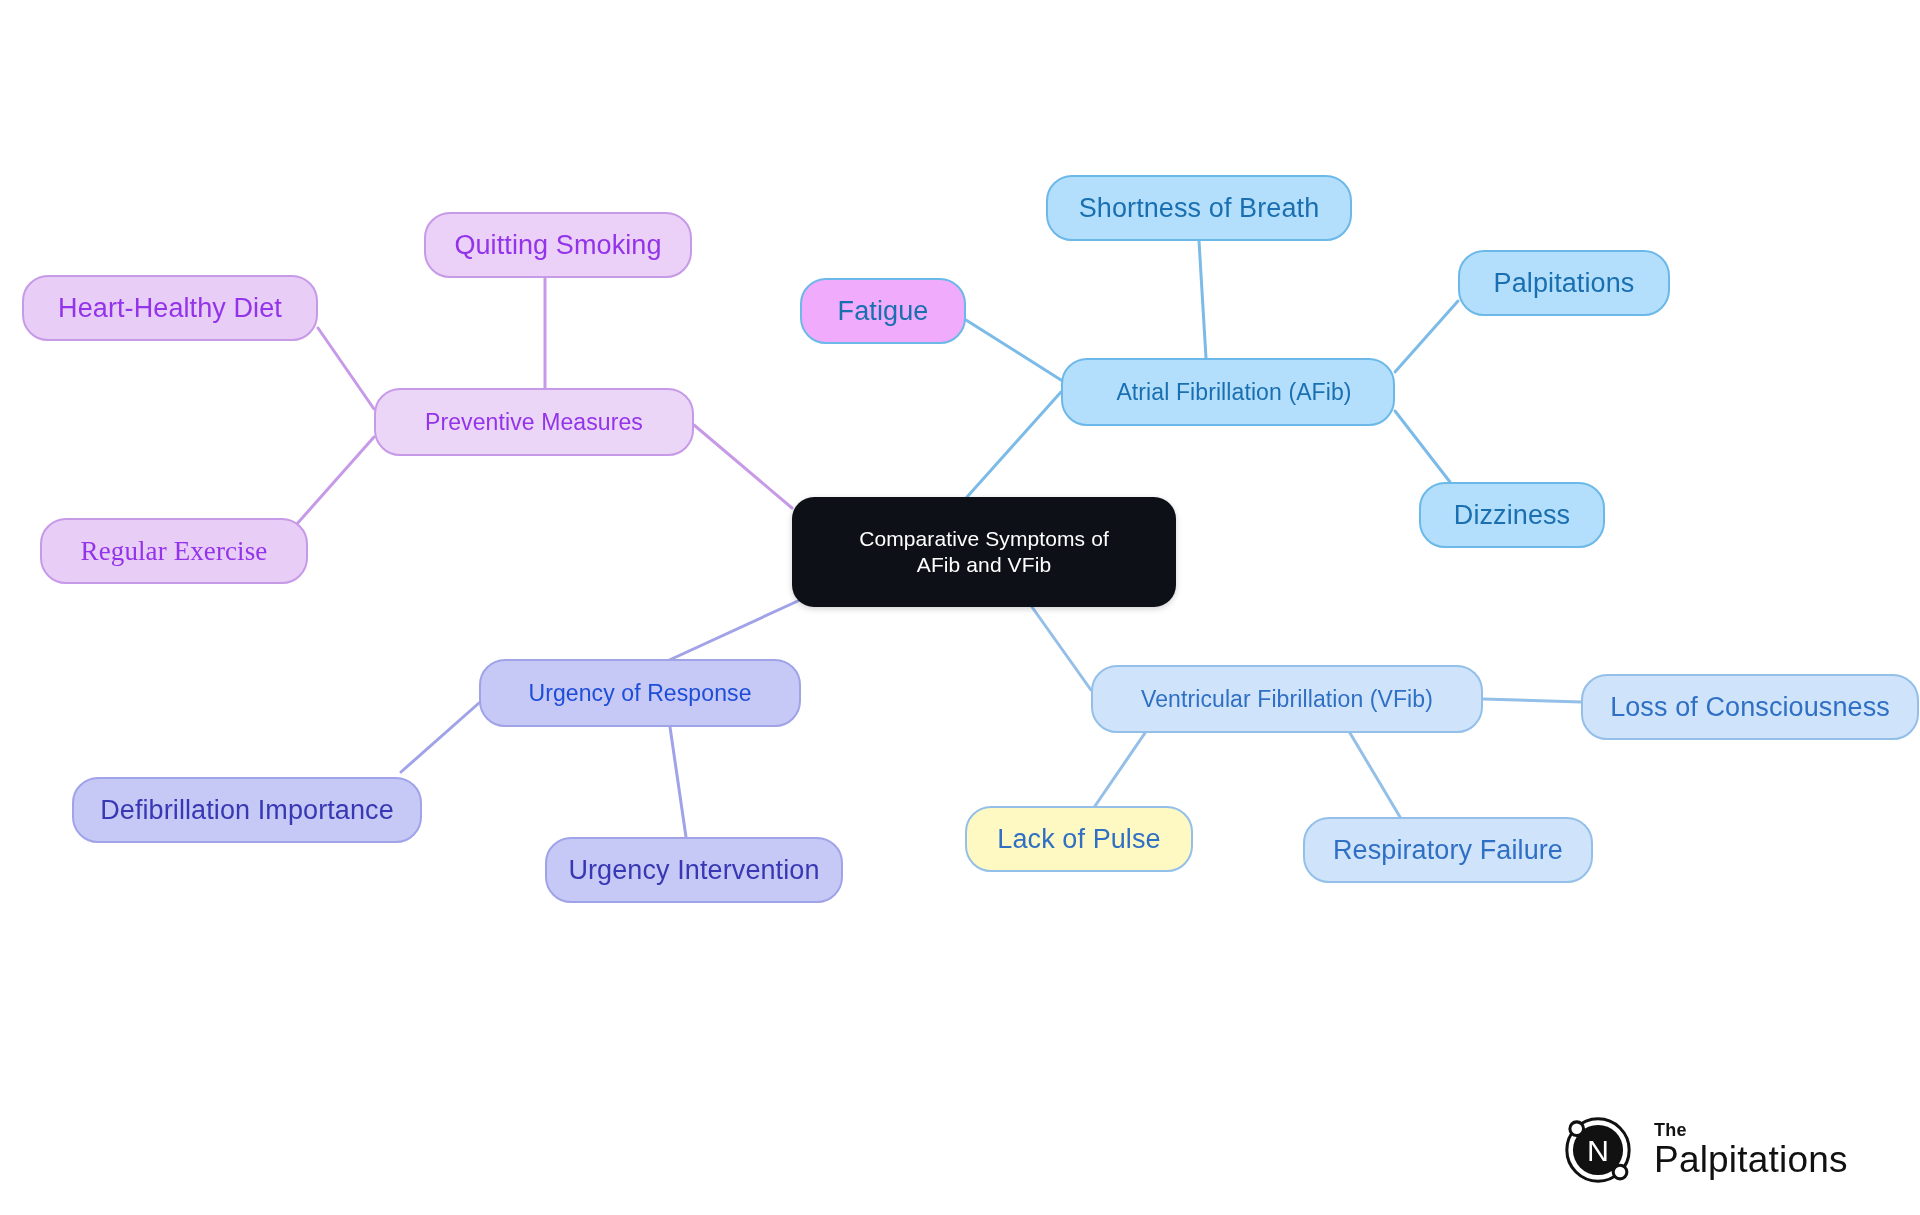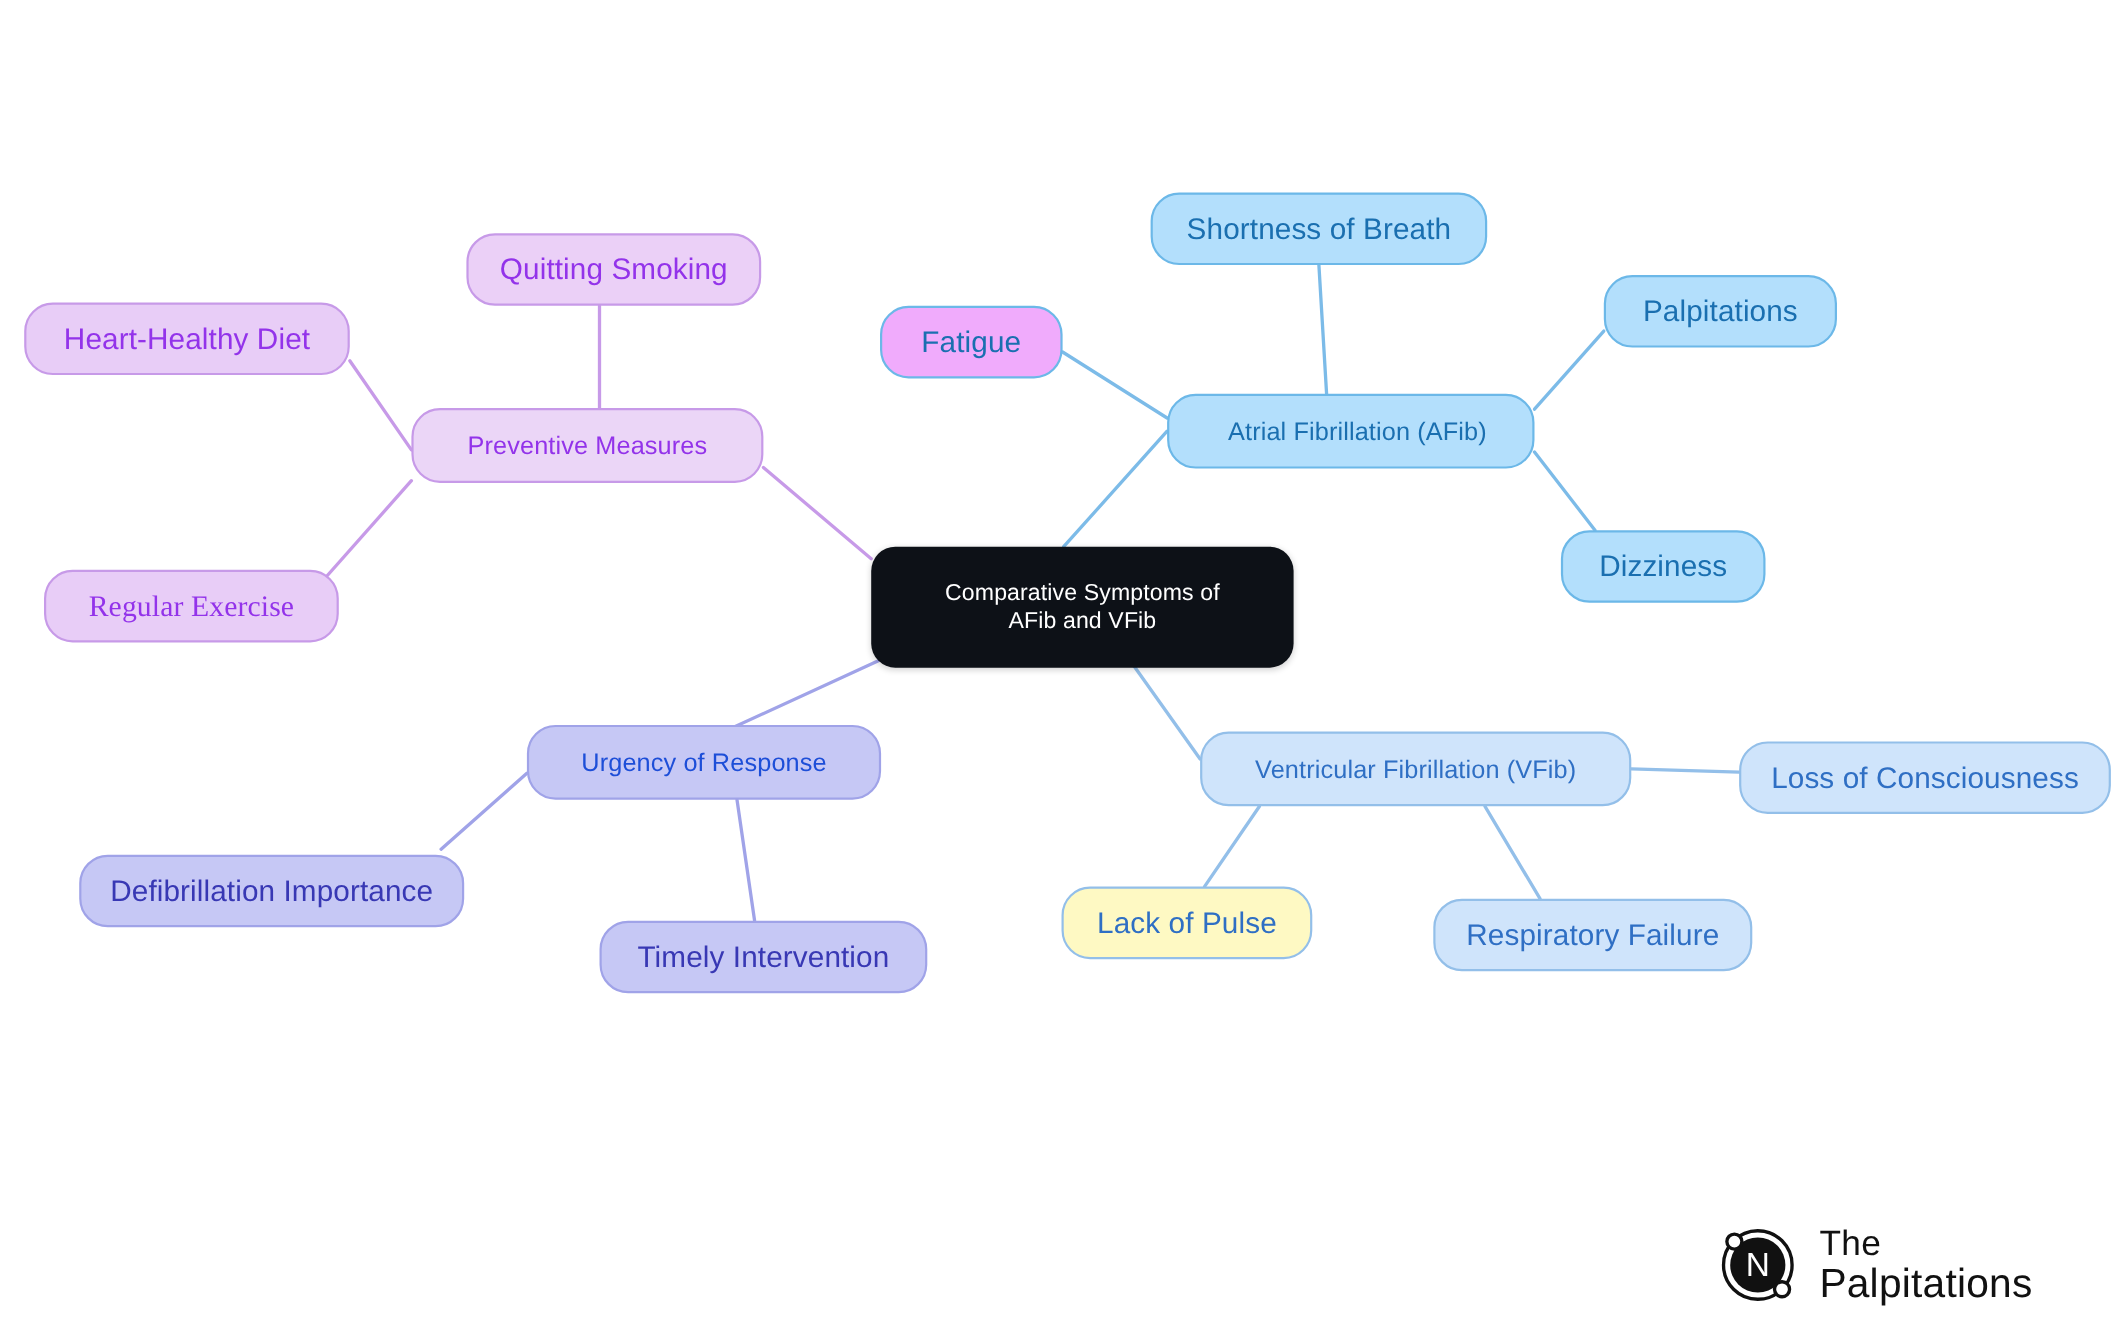--- a/index.html
+++ b/index.html
@@ -76,22 +76,23 @@
     flex: 0 0 auto;
   }
   #logo-text {
     display: flex;
     flex-direction: column;
     justify-content: center;
     color: #111111;
     line-height: 1.02;
   }
   #logo-text .the {
-    font-size: 32px;
+    font-size: 18px;
     letter-spacing: 0.3px;
+    font-weight: bold;
   }
   #logo-text .name {
     font-size: 37px;
     letter-spacing: 0.2px;
     margin-top: 2px;
   }
 </style>
 </head>
 <body>
 
@@ -118,30 +119,30 @@
 
   <div id="nodes">
       <div class="node root" style="left: 792px; top: 497px; width: 384px; height: 110px;"><span>Comparative Symptoms of
 AFib and VFib</span></div>
       <div class="node branch" style="left: 1061px; top: 358px; width: 334px; height: 68px; background: rgb(179, 223, 252); color: rgb(26, 111, 176); border-color: rgb(108, 184, 232); padding-left: 12px;"><span>Atrial Fibrillation (AFib)</span></div>
       <div class="node leaf" style="left: 1046px; top: 175px; width: 306px; height: 66px; background: rgb(179, 223, 252); color: rgb(26, 111, 176); border-color: rgb(108, 184, 232);"><span>Shortness of Breath</span></div>
       <div class="node leaf" style="left: 800px; top: 278px; width: 166px; height: 66px; background: #f0abfc; color: rgb(26, 111, 176); border-color: rgb(108, 184, 232);"><span>Fatigue</span></div>
       <div class="node leaf" style="left: 1458px; top: 250px; width: 212px; height: 66px; background: rgb(179, 223, 252); color: rgb(26, 111, 176); border-color: rgb(108, 184, 232);"><span>Palpitations</span></div>
       <div class="node leaf" style="left: 1419px; top: 482px; width: 186px; height: 66px; background: rgb(179, 223, 252); color: rgb(26, 111, 176); border-color: rgb(108, 184, 232);"><span>Dizziness</span></div>
       <div class="node branch" style="left: 1091px; top: 665px; width: 392px; height: 68px; background: rgb(207, 228, 251); color: rgb(47, 111, 196); border-color: rgb(147, 191, 233);"><span>Ventricular Fibrillation (VFib)</span></div>
-      <div class="node branch" style="left: 374px; top: 371px; width: 320px; height: 68px; background: rgb(235, 214, 247); color: rgb(147, 51, 234); border-color: rgb(199, 154, 232);"><span>Preventive Measures</span></div>
+      <div class="node branch" style="left: 374px; top: 388px; width: 320px; height: 68px; background: rgb(235, 214, 247); color: rgb(147, 51, 234); border-color: rgb(199, 154, 232);"><span>Preventive Measures</span></div>
       <div class="node branch" style="left: 479px; top: 659px; width: 322px; height: 68px; background: rgb(198, 200, 245); color: #1d4ed8; border-color: rgb(160, 163, 232);"><span>Urgency of Response</span></div>
       <div class="node leaf" style="left: 1581px; top: 674px; width: 338px; height: 66px; background: rgb(207, 228, 251); color: rgb(47, 111, 196); border-color: rgb(147, 191, 233);"><span>Loss of Consciousness</span></div>
       <div class="node leaf" style="left: 965px; top: 806px; width: 228px; height: 66px; background: #fef9c3; color: rgb(47, 111, 196); border-color: rgb(147, 191, 233);"><span>Lack of Pulse</span></div>
       <div class="node leaf" style="left: 1303px; top: 817px; width: 290px; height: 66px; background: rgb(207, 228, 251); color: rgb(47, 111, 196); border-color: rgb(147, 191, 233);"><span>Respiratory Failure</span></div>
       <div class="node leaf" style="left: 424px; top: 212px; width: 268px; height: 66px; background: rgb(235, 208, 247); color: rgb(147, 51, 234); border-color: rgb(199, 154, 232);"><span>Quitting Smoking</span></div>
       <div class="node leaf" style="left: 22px; top: 275px; width: 296px; height: 66px; background: rgb(232, 205, 247); color: rgb(147, 51, 234); border-color: rgb(199, 154, 232);"><span>Heart-Healthy Diet</span></div>
       <div class="node leaf" style="left: 40px; top: 518px; width: 268px; height: 66px; background: rgb(232, 205, 247); color: rgb(147, 51, 234); border-color: rgb(199, 154, 232); font-family: Liberation Serif, serif;"><span>Regular Exercise</span></div>
       <div class="node leaf" style="left: 72px; top: 777px; width: 350px; height: 66px; background: rgb(198, 200, 245); color: rgb(56, 56, 180); border-color: rgb(160, 163, 232);"><span>Defibrillation Importance</span></div>
-      <div class="node leaf" style="left: 545px; top: 837px; width: 298px; height: 66px; background: rgb(198, 200, 245); color: rgb(56, 56, 180); border-color: rgb(160, 163, 232);"><span>Timely Intervention</span></div>
+      <div class="node leaf" style="left: 545px; top: 837px; width: 298px; height: 66px; background: rgb(198, 200, 245); color: rgb(56, 56, 180); border-color: rgb(160, 163, 232);"><span>Urgency Intervention</span></div>
     </div>
 
   <div id="logo" style="left:1560px; top:1112px;">
     <svg id="logo-mark" viewBox="0 0 100 100">
       <circle cx="50" cy="50" r="33" fill="#111111"></circle>
       <circle cx="50" cy="50" r="41" fill="none" stroke="#111111" stroke-width="4"></circle>
       <circle cx="22" cy="22" r="9" fill="#ffffff" stroke="#111111" stroke-width="4"></circle>
       <circle cx="79" cy="79" r="9" fill="#ffffff" stroke="#111111" stroke-width="4"></circle>
       <text x="50" y="50" text-anchor="middle" dominant-baseline="central" font-family="'Liberation Sans', sans-serif" font-size="40" fill="#ffffff">N</text>
     </svg>

